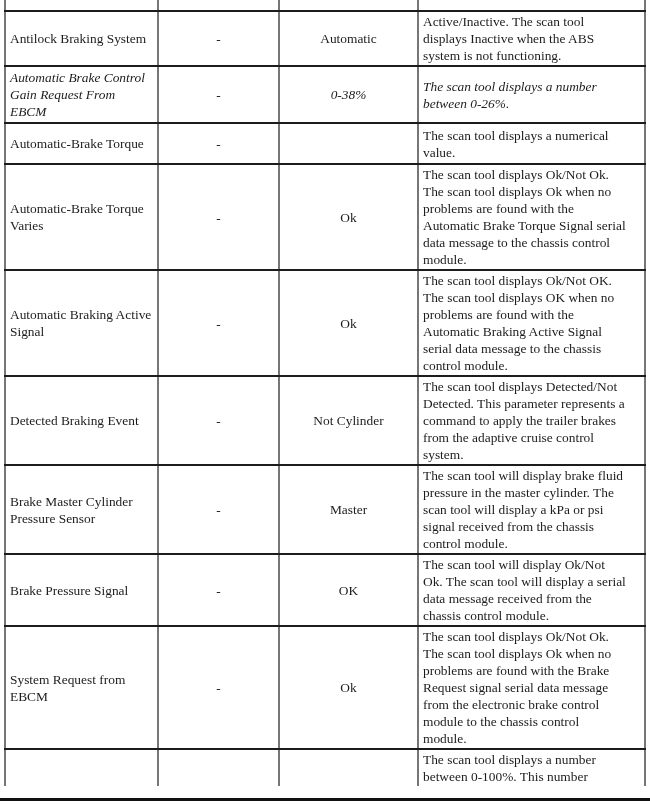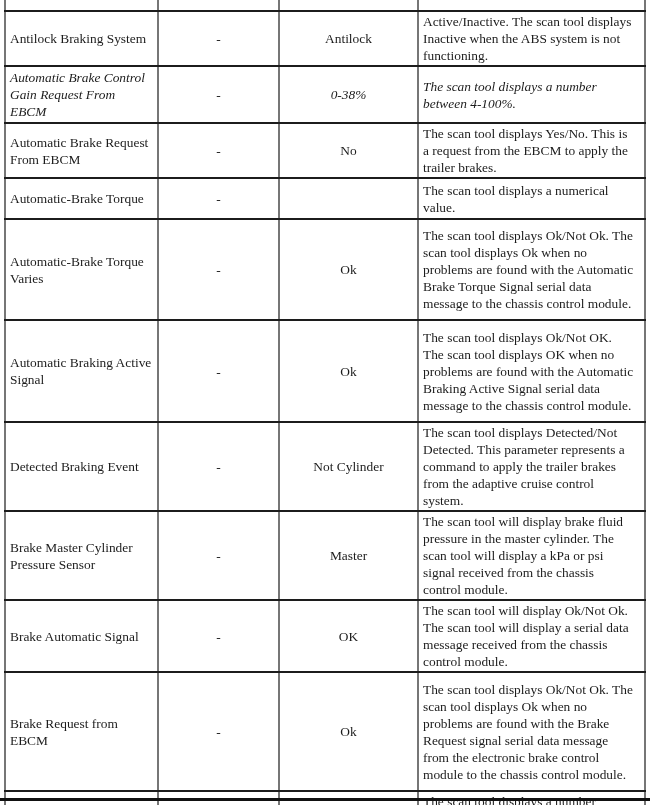--- a/index.html
+++ b/index.html
@@ -36,21 +36,21 @@
   td.parameter {
     text-align: left;
     padding: 2px 3px 2px 4px;
   }
   td.dash, td.value {
     text-align: center;
     padding: 1px 2px;
   }
   td.description {
     text-align: left;
-    padding: 1px 9px 1px 4px;
+    padding: 1px 18px 1px 4px;
   }
   tr.sliver td {
     height: 6px;
   }
   tr.cut td {
     border-bottom: none;
     vertical-align: top;
   }
   .bottom-rule {
     position: absolute;
@@ -74,34 +74,28 @@
   <tbody id="rows">
     <tr class="sliver">
       <td class="parameter"></td>
       <td class="dash"></td>
       <td class="value"></td>
       <td class="description"></td>
     </tr>
   <tr style="height: 50px;">
         <td class="parameter">Antilock Braking System</td>
         <td class="dash">-</td>
-        <td class="value">Antilock</td>
+        <td class="value">Automatic</td>
         <td class="description">Active/Inactive. The scan tool displays Inactive when the ABS system is not functioning.</td>
       </tr>
       <tr style="height: 55px; font-style: italic;">
         <td class="parameter">Automatic Brake Control Gain Request From EBCM</td>
         <td class="dash">-</td>
         <td class="value">0-38%</td>
-        <td class="description">The scan tool displays a number between 4-100%.</td>
-      </tr>
-      <tr style="height: 52px;">
-        <td class="parameter">Automatic Brake Request From EBCM</td>
-        <td class="dash">-</td>
-        <td class="value">No</td>
-        <td class="description">The scan tool displays Yes/No. This is a request from the EBCM to apply the trailer brakes.</td>
+        <td class="description">The scan tool displays a number between 0-26%.</td>
       </tr>
       <tr style="height: 41px;">
         <td class="parameter">Automatic-Brake Torque</td>
         <td class="dash">-</td>
         <td class="value"></td>
         <td class="description">The scan tool displays a numerical value.</td>
       </tr>
       <tr style="height: 101px;">
         <td class="parameter">Automatic-Brake Torque Varies</td>
         <td class="dash">-</td>
@@ -120,27 +114,27 @@
         <td class="value">Not Cylinder</td>
         <td class="description">The scan tool displays Detected/Not Detected. This parameter represents a command to apply the trailer brakes from the adaptive cruise control system.</td>
       </tr>
       <tr style="height: 86px;">
         <td class="parameter">Brake Master Cylinder Pressure Sensor</td>
         <td class="dash">-</td>
         <td class="value">Master</td>
         <td class="description">The scan tool will display brake fluid pressure in the master cylinder. The scan tool will display a kPa or psi signal received from the chassis control module.</td>
       </tr>
       <tr style="height: 67px;">
-        <td class="parameter">Brake Automatic Signal</td>
+        <td class="parameter">Brake Pressure Signal</td>
         <td class="dash">-</td>
         <td class="value">OK</td>
         <td class="description">The scan tool will display Ok/Not Ok. The scan tool will display a serial data message received from the chassis control module.</td>
       </tr>
       <tr style="height: 119px;">
-        <td class="parameter">Brake Request from EBCM</td>
+        <td class="parameter">System Request from EBCM</td>
         <td class="dash">-</td>
         <td class="value">Ok</td>
         <td class="description">The scan tool displays Ok/Not Ok. The scan tool displays Ok when no problems are found with the Brake Request signal serial data message from the electronic brake control module to the chassis control module.</td>
       </tr>
       <tr class="cut" style="height: 32px;">
         <td class="parameter"></td>
         <td class="dash"></td>
         <td class="value"></td>
         <td class="description">The scan tool displays a number between 0-100%. This number</td>
       </tr>

